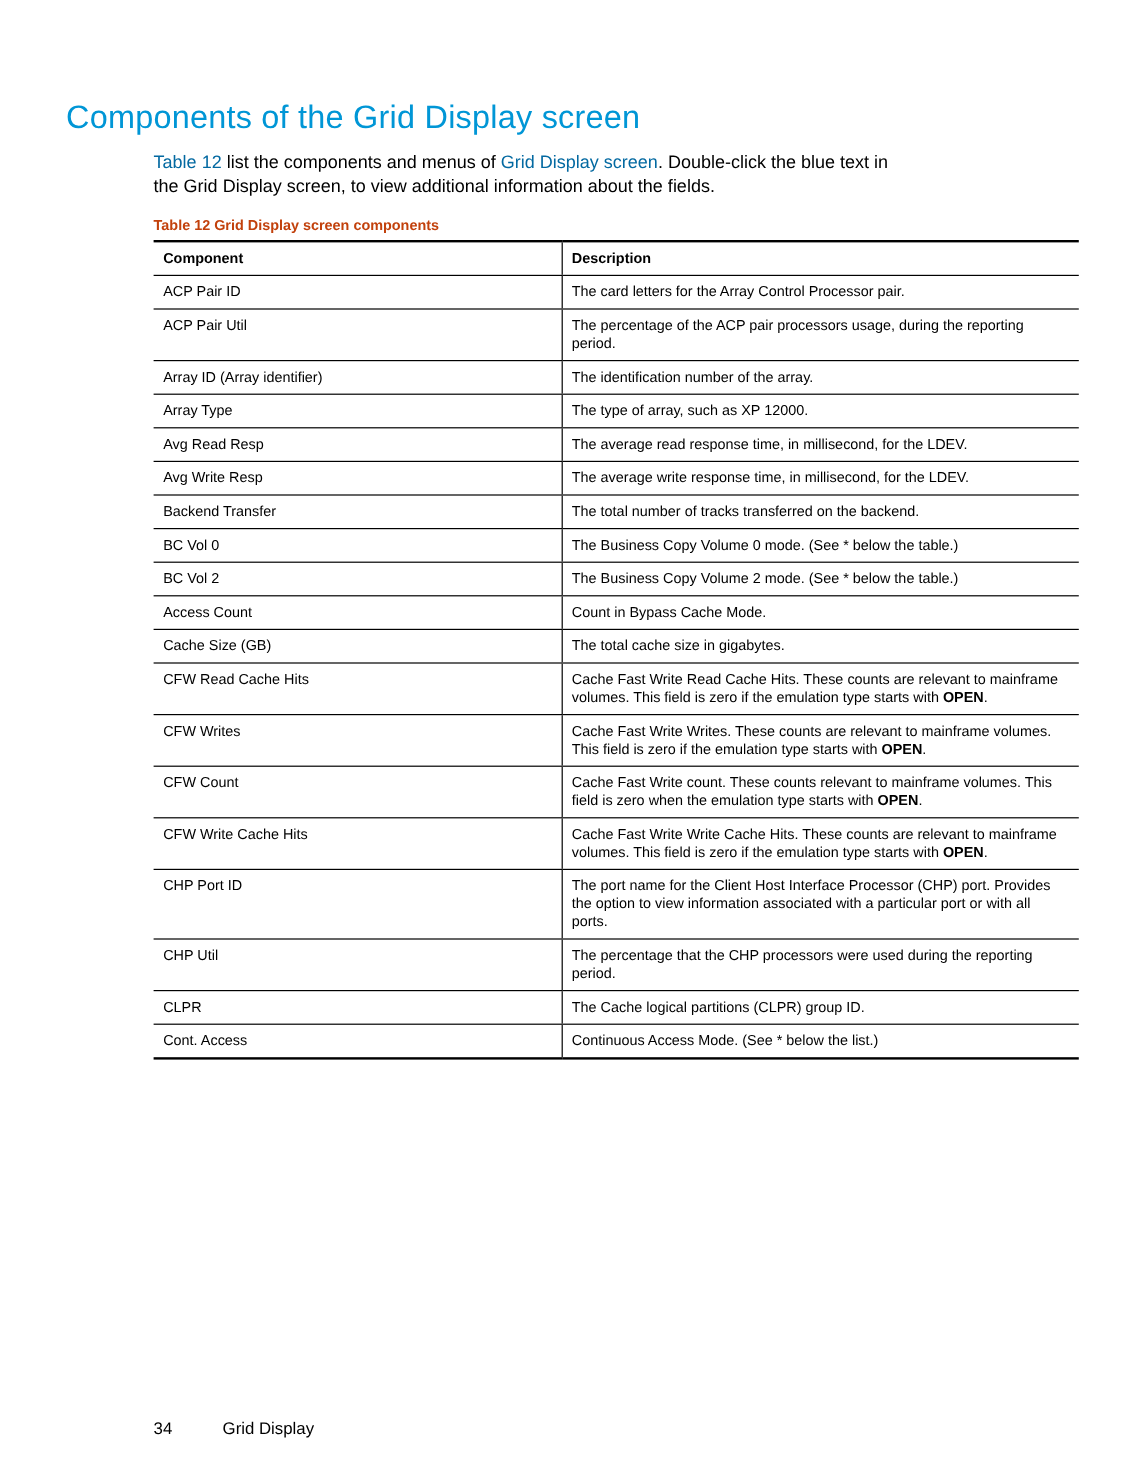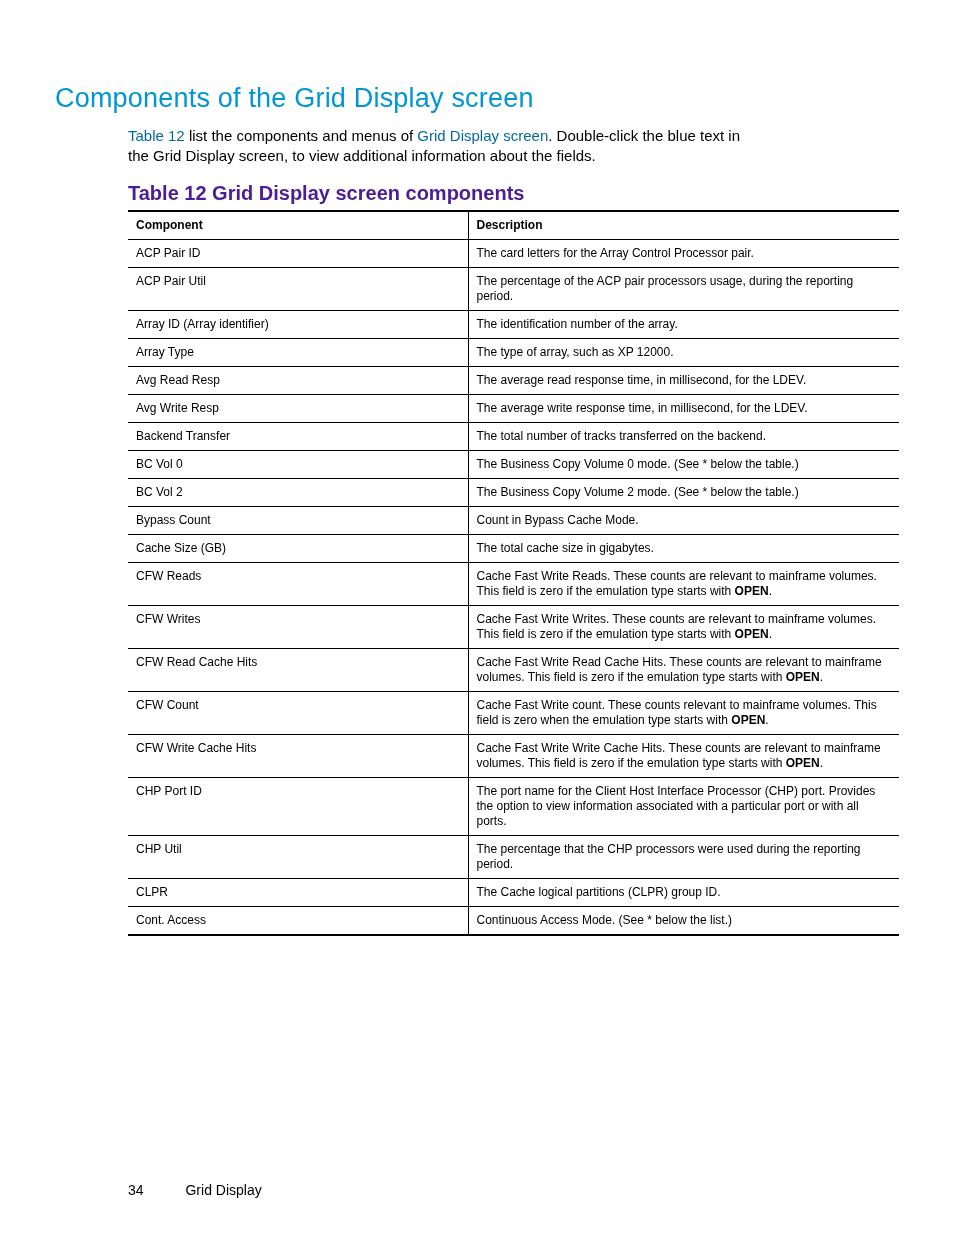--- a/index.html
+++ b/index.html
@@ -29,23 +29,23 @@
   .intro {
     margin: 0 0 14px 73px;
     font-size: 15px;
     line-height: 1.38;
   }
   .intro a {
     color: #0369a1;
     text-decoration: none;
   }
   .table-caption {
-    color: #4c1d95;
+    color: #c2410c;
     font-weight: 700;
-    font-size: 20px;
+    font-size: 12px;
     margin: 0 0 4px 73px;
   }
   table.components {
     border-collapse: collapse;
     margin-left: 73px;
     width: 771px;
     table-layout: fixed;
   }
   table.components col.cmp { width: 340px; }
   table.components col.desc { width: 431px; }
@@ -134,38 +134,34 @@
         </tr>
         <tr>
           <td>BC Vol 0</td>
           <td>The Business Copy Volume 0 mode.  (See * below the table.)</td>
         </tr>
         <tr>
           <td>BC Vol 2</td>
           <td>The Business Copy Volume 2 mode.  (See * below the table.)</td>
         </tr>
         <tr>
-          <td>Bypass Count</td>
+          <td>Access Count</td>
           <td>Count in Bypass Cache Mode.</td>
         </tr>
         <tr>
           <td>Cache Size (GB)</td>
           <td>The total cache size in gigabytes.</td>
         </tr>
         <tr>
-          <td>CFW Reads</td>
-          <td><span>Cache Fast Write Reads.  These counts are relevant to mainframe volumes.  This field is zero if the emulation type starts with </span><b>OPEN</b><span>.</span></td>
+          <td>CFW Read Cache Hits</td>
+          <td><span>Cache Fast Write Read Cache Hits.  These counts are relevant to mainframe volumes.  This field is zero if the emulation type starts with </span><b>OPEN</b><span>.</span></td>
         </tr>
         <tr>
           <td>CFW Writes</td>
           <td><span>Cache Fast Write Writes.  These counts are relevant to mainframe volumes.  This field is zero if the emulation type starts with </span><b>OPEN</b><span>.</span></td>
-        </tr>
-        <tr>
-          <td>CFW Read Cache Hits</td>
-          <td><span>Cache Fast Write Read Cache Hits.  These counts are relevant to mainframe volumes.  This field is zero if the emulation type starts with </span><b>OPEN</b><span>.</span></td>
         </tr>
         <tr>
           <td>CFW Count</td>
           <td><span>Cache Fast Write count.  These counts relevant to mainframe volumes.  This field is zero when the emulation type starts with </span><b>OPEN</b><span>.</span></td>
         </tr>
         <tr>
           <td>CFW Write Cache Hits</td>
           <td><span>Cache Fast Write Write Cache Hits.  These counts are relevant to mainframe volumes.  This field is zero if the emulation type starts with </span><b>OPEN</b><span>.</span></td>
         </tr>
         <tr>

